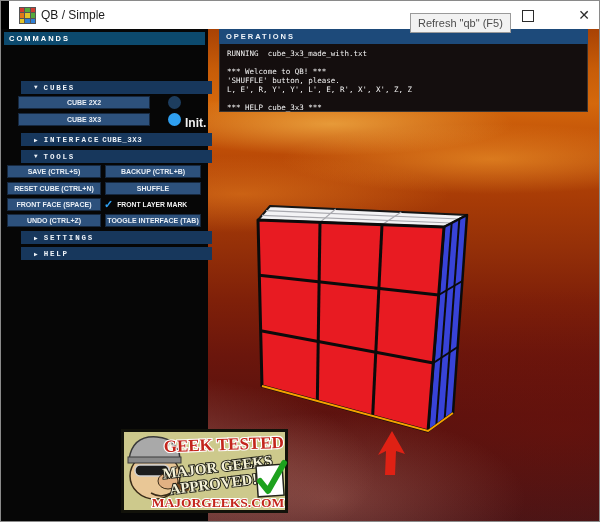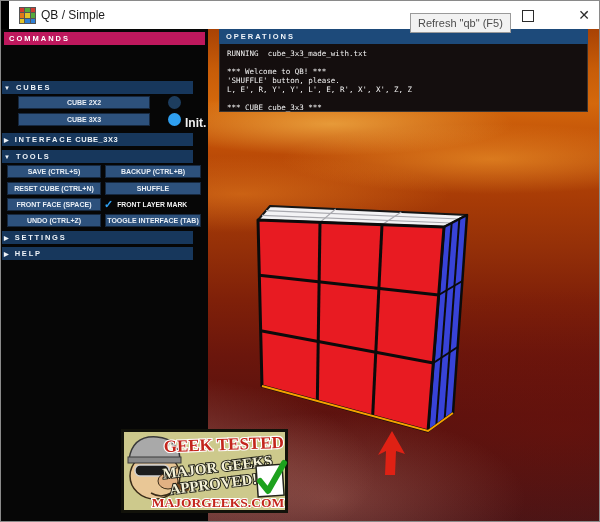--- a/index.html
+++ b/index.html
@@ -27,26 +27,26 @@
       radial-gradient(ellipse 300px 55px at 240px 165px, rgba(250,150,40,.42), transparent 70%),
       radial-gradient(ellipse 340px 140px at 130px 445px, rgba(232,168,150,.42), transparent 72%),
       radial-gradient(ellipse 270px 120px at 330px 470px, rgba(214,142,126,.34), transparent 72%),
       radial-gradient(ellipse 430px 190px at 565px 400px, rgba(110,18,10,.5), transparent 75%),
       linear-gradient(180deg,#a84205 0%,#c75c08 8%,#d4680c 15%,#bf4e07 24%,#aa3d06 33%,#953008 44%,#7f2009 55%,#6b160c 66%,#5a120f 78%,#4e1414 89%,#451518 100%);
   }
   .scene-svg { position:absolute; left:0; top:0; width:600px; height:522px; z-index:2; pointer-events:none; }
 
   
   .sidebar { position:absolute; left:0; top:28px; width:207px; height:494px; background:#060606; z-index:10; }
-  .panel-title { position:absolute; left:3px; top:3px; width:201px; height:13px; background:#be185d;
+  .panel-title { position:absolute; left:3px; top:3px; width:201px; height:13px; background:#0c4a6e;
                  color:#fff; font-size:7.5px; font-weight:bold; letter-spacing:2px;
                  display:flex; align-items:center; padding-left:5px; }
-  .sec { position:absolute; left:1px; width:191px; height:13px; background:#17375c; color:#eef3f8;
+  .sec { position:absolute; left:20px; width:191px; height:13px; background:#17375c; color:#eef3f8;
          font-size:7.5px; font-weight:bold; letter-spacing:1.8px; display:flex; align-items:center;
-         padding-left:2px; cursor:pointer; }
+         padding-left:13px; cursor:pointer;font-family:Liberation Mono, monospace; }
   .sec .tri { font-size:6px; margin-right:6px; letter-spacing:0; }
   .sec .param { letter-spacing:0.5px; margin-left:2px; }
   .sb-btn { position:absolute; height:13px; background:#2d517c; border:1px solid #16283f; color:#e9eff6;
             font-size:7px; font-weight:bold; display:flex; align-items:center; justify-content:center;
             cursor:pointer; white-space:nowrap; }
   .radio { position:absolute; width:13px; height:13px; border-radius:50%; cursor:pointer; }
   .radio.off { background:#1d3d5e; }
   .radio.on  { background:#2f9ff0; }
   .init-label { position:absolute; left:184px; top:87px; color:#f2f2f2; font-size:12px; font-weight:bold; }
   .chk-row { position:absolute; left:103px; top:169px; width:100px; height:13px; display:flex; align-items:center; cursor:pointer; }
@@ -159,21 +159,21 @@
 
   <div class="operations">
     <div class="ops-header">OPERATIONS</div>
     <div class="console">
       <div>RUNNING  cube_3x3_made_with.txt</div>
       <div></div>
       <div>*** Welcome to QB! ***</div>
       <div>'SHUFFLE' button, please.</div>
       <div>L, E', R, Y', Y', L', E, R', X', X', Z, Z</div>
       <div></div>
-      <div>*** CUBE cube_3x3 ***</div>
+      <div>*** HELP cube_3x3 ***</div>
     </div>
   </div>
 
   <svg class="badge" width="167" height="84" viewBox="0 0 167 84">
     <rect x="0" y="0" width="167" height="84" fill="#12120a"></rect>
     <rect x="3" y="3" width="161" height="78" fill="#cdc98c"></rect>
     <g>
       <ellipse cx="34" cy="47" rx="25" ry="23" fill="#e9c796" stroke="#3a2c18" stroke-width="1.5"></ellipse>
       <path d="M8 30 Q12 6 36 8 Q58 10 59 30 L8 32 Z" fill="#a9a9a9" stroke="#3a3a3a" stroke-width="1.5"></path>
       <rect x="7" y="28" width="53" height="6" fill="#8a8a8a" stroke="#3a3a3a" stroke-width="1"></rect>

